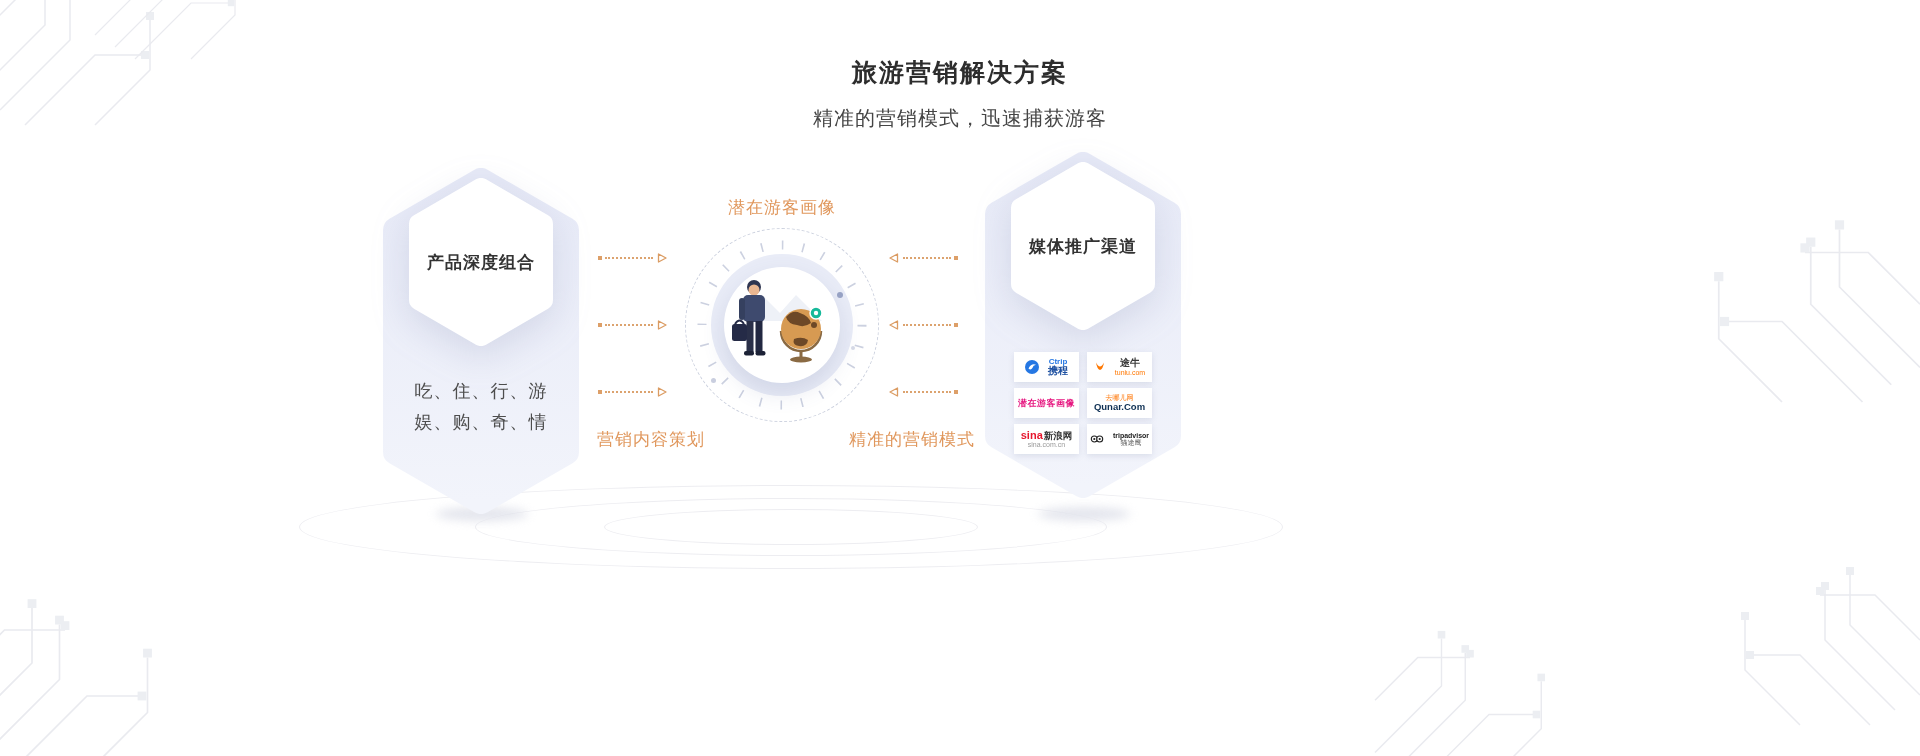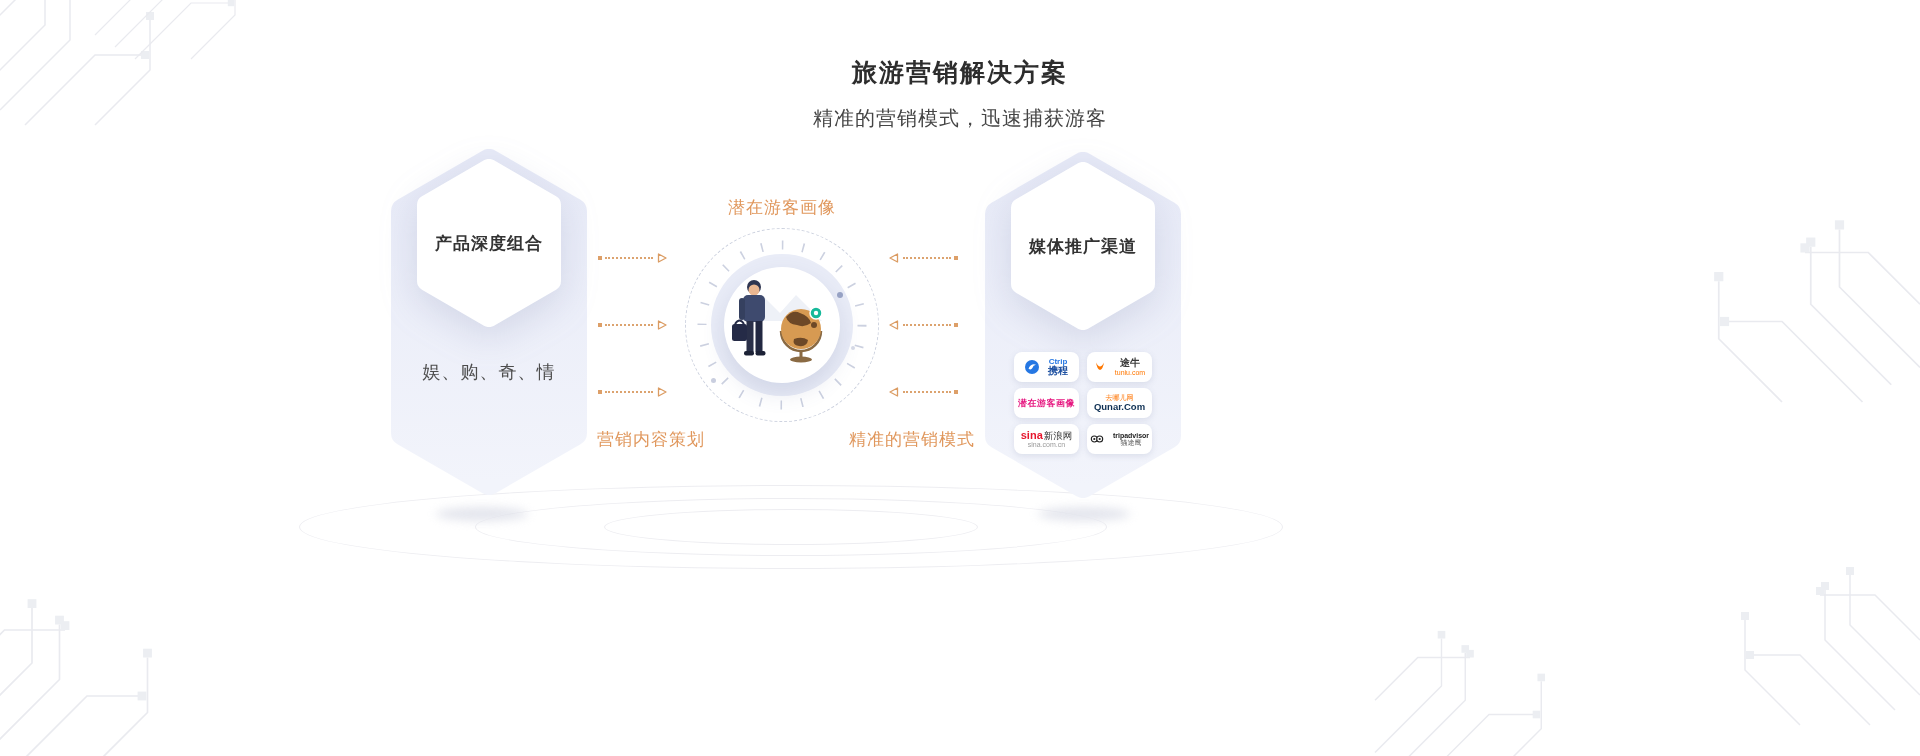--- a/index.html
+++ b/index.html
@@ -22,48 +22,48 @@
   .ring1 { left:299px; top:485px; width:984px; height:84px; }
   .ring2 { left:475px; top:498px; width:632px; height:58px; }
   .ring3 { left:604px; top:509px; width:374px; height:36px; }
   .card-shadow { position:absolute; width:92px; height:14px; background:#dfe1ea;
     border-radius:50%; filter:blur(5px); opacity:.85; }
   .card-shadow.l { left:436px; top:507px; }
   .card-shadow.r { left:1038px; top:507px; }
 
   
   .card { position:absolute; width:196px; height:346px; }
-  .card.left  { left:383px; top:149px;margin-left:8px; }
+  .card.left  { left:383px; top:168px; }
   .card.right { left:985px; top:152px; }
   .card-bg { position:absolute; inset:0; }
   .inner-hex { position:absolute; left:26px; top:10px; width:144px; height:168px; }
   .inner-hex svg { position:absolute; inset:0; filter:drop-shadow(0 10px 18px rgba(110,120,165,.20)); }
   .inner-hex-label { position:absolute; inset:0; display:flex; align-items:center; justify-content:center;
     font-size:17px; font-weight:700; color:#333; letter-spacing:1px; }
   .card-lines { position:absolute; left:0; top:208px; width:100%; text-align:center;
     font-size:18px; color:#4d4d4d; line-height:31px; letter-spacing:1px; }
 
   
   .logo-grid { position:absolute; left:29px; top:200px; width:138px;
     display:grid; grid-template-columns:65px 65px; gap:6px 8px; }
-  .logo-tile { width:65px; height:30px; background:#fff; border-radius:8px;
+  .logo-tile { width:65px; height:30px; background:#fff; border-radius:0;
     box-shadow:0 2px 6px rgba(100,110,150,.16);
     display:flex; align-items:center; justify-content:center; gap:9px; overflow:hidden; }
   .stack { display:flex; flex-direction:column; align-items:center; line-height:1.05; }
   .stack b, .stack i { font-style:normal; white-space:nowrap; }
   .ctrip-main { font-size:8px; font-weight:700; color:#2577e3; }
   .ctrip-sub  { font-size:10px; font-weight:700; color:#1c4fa0; }
   .tuniu-main { font-size:10px; font-weight:700; color:#3a3a3a; }
   .tuniu-sub  { font-size:7px; color:#ff7700; }
   .lv-main    { font-size:9px; font-weight:700; color:#e6157f; letter-spacing:.5px; }
   .q-sub      { font-size:7px; color:#ff7300; }
   .q-main     { font-size:9.5px; font-weight:700; color:#0c2e52; }
   .sina-row   { display:flex; gap:1px; align-items:baseline; }
   .sina-red   { font-size:11px; font-weight:700; color:#e6162d; }
-  .sina-black { font-size:9.5px; font-weight:400; color:#333; }
+  .sina-black { font-size:9.5px; font-weight:700; color:#333; }
   .sina-sub   { font-size:7px; color:#999; }
   .ta-main    { font-size:7px; font-weight:700; color:#222; }
   .ta-sub     { font-size:7px; color:#555; }
 
   
   .dial { position:absolute; left:685px; top:228px; width:194px; height:194px; }
   .dial-dashed { position:absolute; inset:0; border:1px dashed #cdd2df; border-radius:50%; }
   .dial-svg { position:absolute; inset:0; }
   .dial-inner { position:absolute; left:39px; top:39px; width:116px; height:116px;
     background:#fff; border-radius:50%; overflow:hidden;
@@ -137,20 +137,21 @@
     <svg class="card-bg" width="196" height="346" viewBox="0 0 196 346">
       <polygon points="98,13 183,62 183,284 98,333 13,284 13,62" fill="url(#hexg1)" stroke="url(#hexg1)" stroke-width="26" stroke-linejoin="round"></polygon>
     </svg>
     <div class="inner-hex">
       <svg width="144" height="168" viewBox="0 0 144 168">
         <polygon points="72,10 134,46 134,122 72,158 10,122 10,46" fill="#ffffff" stroke="#ffffff" stroke-width="20" stroke-linejoin="round"></polygon>
       </svg>
       <div class="inner-hex-label">产品深度组合</div>
     </div>
     <div class="card-lines">
+      <div>吃、住、行、游</div>
       <div>娱、购、奇、情</div>
     </div>
   </div>
 
   <div class="card right">
     <svg class="card-bg" width="196" height="346" viewBox="0 0 196 346">
       <polygon points="98,13 183,62 183,284 98,333 13,284 13,62" fill="url(#hexg2)" stroke="url(#hexg2)" stroke-width="26" stroke-linejoin="round"></polygon>
     </svg>
     <div class="inner-hex">
       <svg width="144" height="168" viewBox="0 0 144 168">

